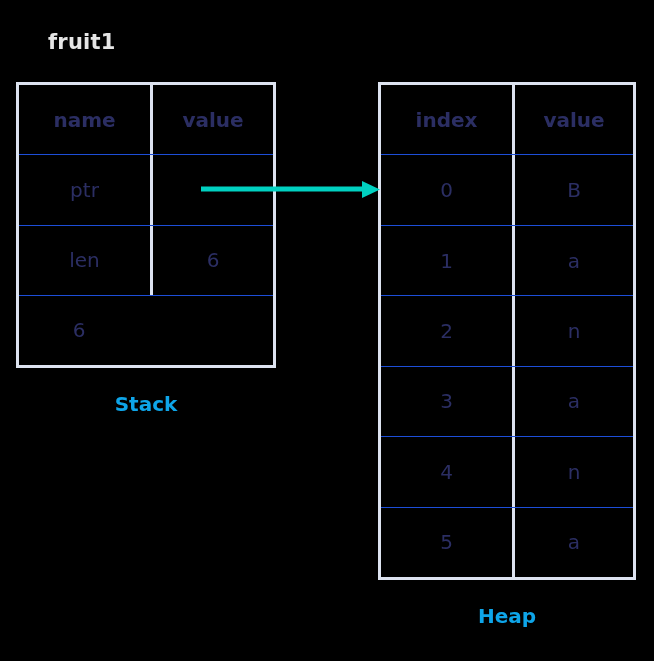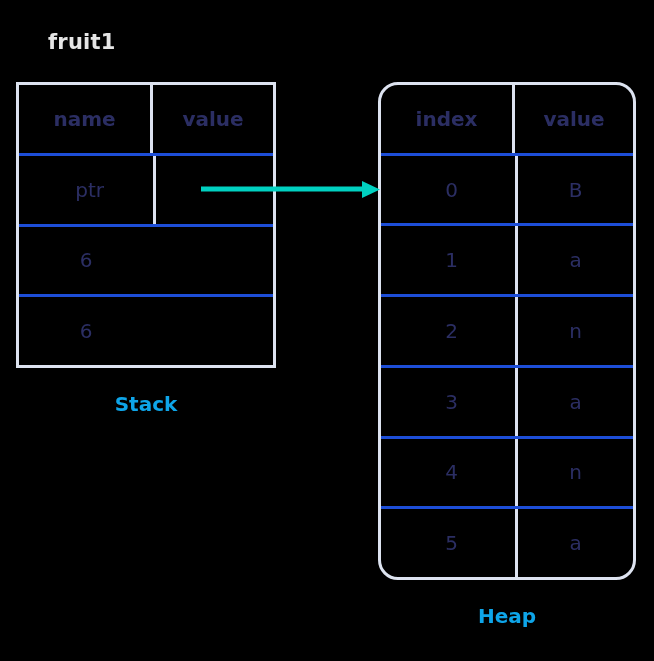--- a/index.html
+++ b/index.html
@@ -42,22 +42,21 @@
     box-sizing: border-box;
     display: flex;
     flex-direction: column;
   }
   .mem-row {
     display: flex;
     flex: 1 1 0;
     min-height: 0;
   }
   .mem-row + .mem-row {
-    border-top: 3px solid #1d4ed8;
-    padding-left: 7px;
+    border-top: 1px solid #1d4ed8;
   }
   .mem-cell {
     display: flex;
     align-items: center;
     justify-content: center;
     box-sizing: border-box;
     color: #2b2e63;
     font-size: 20px;
     font-weight: 500;
     overflow: hidden;
@@ -80,21 +79,20 @@
   }
   #stack-table .col-key { width: 134px; }
   #stack-table .col-val { width: 120px; }
 
   
   #heap-table {
     left: 378px;
     top: 82px;
     width: 258px;
     height: 498px;
-    border-radius: 20px;
   }
   #heap-table .col-key { width: 134px; }
   #heap-table .col-val { width: 118px; }
 
   
   .region-caption {
     position: absolute;
     font-size: 20px;
     font-weight: 700;
     color: #0ea5e9;
@@ -135,20 +133,21 @@
       <div class="mem-cell col-key">name</div>
       <div class="mem-cell col-val">value</div>
     </div>
 
     <div class="mem-row">
       <div class="mem-cell col-key">ptr</div>
       <div class="mem-cell col-val"></div>
     </div>
 
     <div class="mem-row">
+      <div class="mem-cell col-key">len</div>
       <div class="mem-cell col-val">6</div>
     </div>
 
     <div class="mem-row">
       <div class="mem-cell col-val">6</div>
     </div>
 
   </div>
 
   <div class="region-caption" id="stack-caption">Stack</div>

